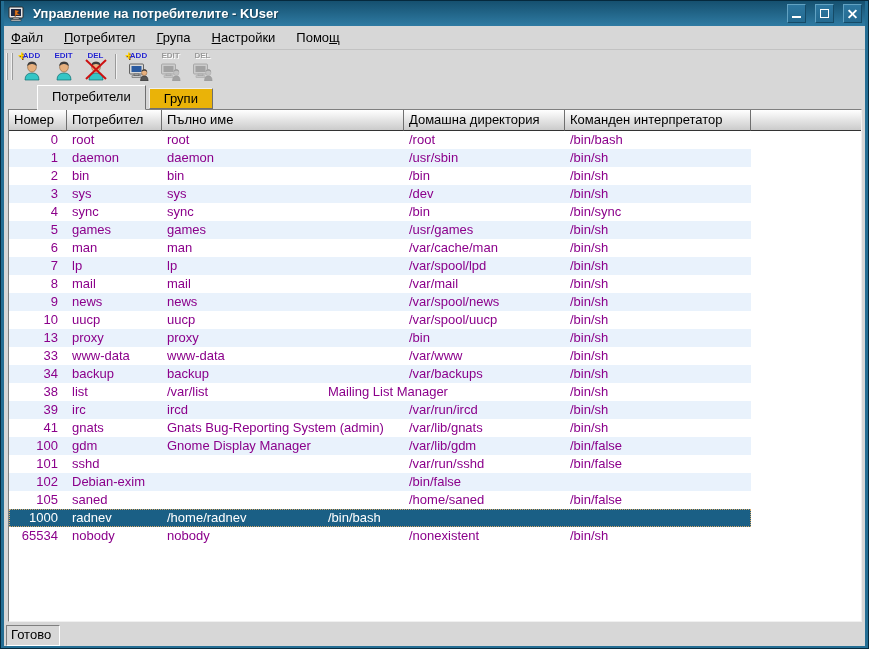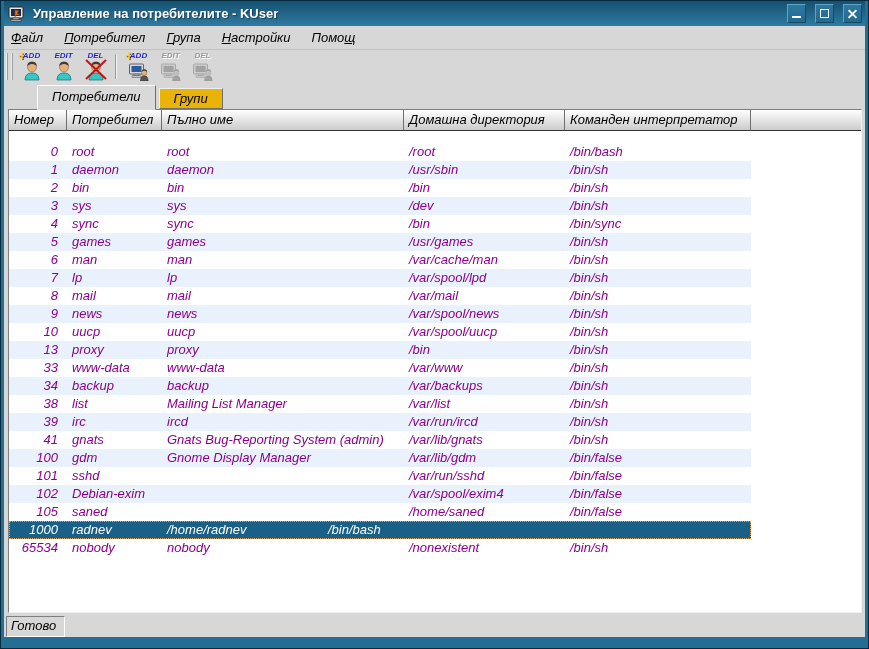--- a/index.html
+++ b/index.html
@@ -2,21 +2,21 @@
 <html><head>
 <meta charset="utf-8">
 <style>
   * { margin:0; padding:0; box-sizing:border-box; }
   html,body { background:#9aa0a6; font-family:"Liberation Sans", sans-serif; }
   .window {
     width:869px; height:649px; position:relative;
     border:1px solid #05293d;
     background:#25central;
     background:#246e94;
-    padding:0 3px 11px 3px;
+    padding:0 3px 2px 3px;
     display:flex; flex-direction:column;
   }
   
   .titlebar {
     height:25px; flex:0 0 25px;
     background:linear-gradient(#15506f,#2f7ba3);
     display:flex; align-items:center; gap:7px; padding:0 3px 0 4px;
   }
   .titlebar .app-icon { width:18px; height:16px; flex:0 0 18px; }
   .titlebar .title { color:#fff; font-size:13px; font-weight:bold; flex:1;
@@ -25,21 +25,21 @@
     width:19px; height:19px; margin-left:2px; position:relative;
     background:linear-gradient(#2d77a0,#246a90);
     border:1px solid #62a2c2; border-bottom-color:#154a66; border-right-color:#154a66;
     cursor:default;
   }
   .tb-btn .bar { position:absolute; left:4px; right:4px; bottom:4px; height:2px; background:#fff; }
   .tb-btn .box { position:absolute; left:4px; top:4px; width:9px; height:9px; border:1px solid #fff; }
   .tb-btn .x1,.tb-btn .x2 { position:absolute; left:3px; top:8px; width:11px; height:2px; background:#fff; }
   .tb-btn .x1 { transform:rotate(45deg); } .tb-btn .x2 { transform:rotate(-45deg); }
   
-  .content { flex:1; background:#d7d7d7; display:flex; flex-direction:column; overflow:hidden;font-style:italic; }
+  .content { flex:1; background:#d7d7d7; display:flex; flex-direction:column; overflow:hidden; }
   
   .menubar { height:24px; flex:0 0 24px; display:flex; align-items:center;
     padding-left:7px; gap:21px; font-size:13px; color:#000;
     border-bottom:1px solid #c2c2c2; }
   .menu-item { cursor:default; white-space:nowrap; }
   .menu-item .accel { text-decoration:underline; }
   
   .toolbar { height:33px; flex:0 0 33px; display:flex; align-items:center; padding:1px 0 1px 2px; }
   .tb-handle { width:7px; height:27px; margin-right:3px;
     border-left:2px ridge #efefef; border-right:2px ridge #efefef; }
@@ -57,21 +57,21 @@
   
   .tabbar { height:26px; flex:0 0 26px; display:flex; align-items:flex-end; padding-left:7px; position:relative; }
   .tab { font-size:13px; color:#000; padding:3px 14px 4px 14px; cursor:default; position:relative;margin-left:26px; }
   .tab.active { background:#d9d9d9; height:25px; z-index:2;
     border:1px solid; border-color:#ffffff #6f6f6f transparent #ffffff; margin-bottom:-1px; }
   .tab.inactive { background:#eab308; height:21px; padding-top:2px; margin-left:3px;
     border:1px solid; border-color:#eeeeee #6f6f6f #6f6f6f #eeeeee; }
   
   .table-wrap { flex:1; margin:0 3px 2px 4px; background:#fff;
     border:1px solid #7f7f7f; border-bottom-color:#f0f0f0; border-right-color:#f0f0f0;
-    overflow:hidden; display:flex; flex-direction:column;gap:12px; }
+    overflow:hidden; display:flex; flex-direction:column; }
   .thead { display:flex; height:21px; flex:0 0 21px; }
   .hcell { background:linear-gradient(#ffffff,#cbcbcb); font-size:13px; color:#000;
     padding:2px 0 0 5px; border-right:1px solid #6f6f6f; border-bottom:1px solid #333;
     white-space:nowrap; overflow:hidden; cursor:default; }
   .hcell:nth-child(1){ width:58px; }
   .hcell:nth-child(2){ width:95px; }
   .hcell:nth-child(3){ width:242px; }
   .hcell:nth-child(4){ width:161px; }
   .hcell:nth-child(5){ width:186px; }
   .hcell.filler { flex:1; border-right:none; }
@@ -313,22 +313,22 @@
           <div class="row alt">
     <span class="cell c-uid">34</span>
     <span class="cell c-user">backup</span>
     <span class="cell c-full">backup</span>
     <span class="cell c-home">/var/backups</span>
     <span class="cell c-shell">/bin/sh</span>
   </div>
           <div class="row">
     <span class="cell c-uid">38</span>
     <span class="cell c-user">list</span>
+    <span class="cell c-home">/var/list</span>
     <span class="cell c-full">Mailing List Manager</span>
-    <span class="cell c-home">/var/list</span>
     <span class="cell c-shell">/bin/sh</span>
   </div>
           <div class="row alt">
     <span class="cell c-uid">39</span>
     <span class="cell c-user">irc</span>
     <span class="cell c-full">ircd</span>
     <span class="cell c-home">/var/run/ircd</span>
     <span class="cell c-shell">/bin/sh</span>
   </div>
           <div class="row">
@@ -349,21 +349,20 @@
     <span class="cell c-uid">101</span>
     <span class="cell c-user">sshd</span>
     <span class="cell c-full"></span>
     <span class="cell c-home">/var/run/sshd</span>
     <span class="cell c-shell">/bin/false</span>
   </div>
           <div class="row alt">
     <span class="cell c-uid">102</span>
     <span class="cell c-user">Debian-exim</span>
     <span class="cell c-full"></span>
-    <span class="cell c-home">/var/spool/exim4</span>
     <span class="cell c-shell">/bin/false</span>
   </div>
           <div class="row">
     <span class="cell c-uid">105</span>
     <span class="cell c-user">saned</span>
     <span class="cell c-full"></span>
     <span class="cell c-home">/home/saned</span>
     <span class="cell c-shell">/bin/false</span>
   </div>
           <div class="row selected">

